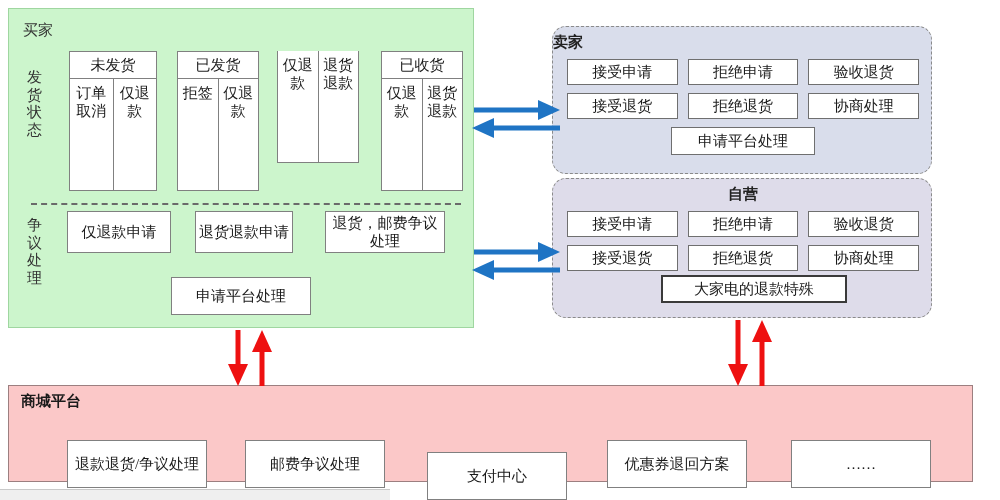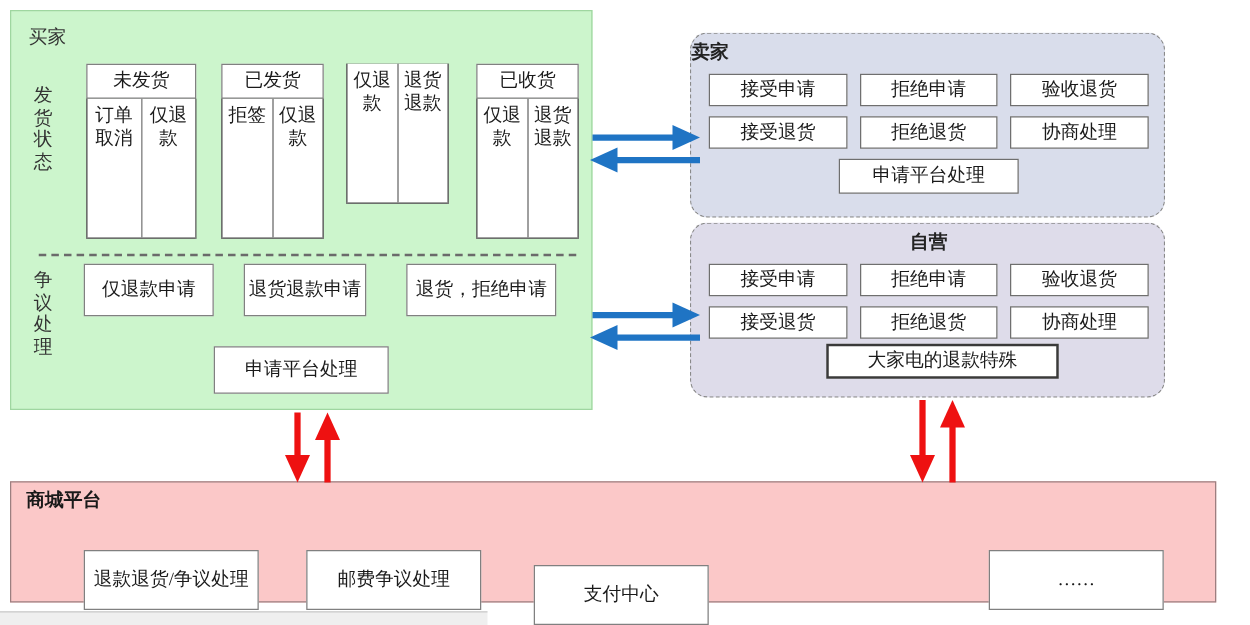--- a/index.html
+++ b/index.html
@@ -271,21 +271,21 @@
       <div class="status-body">
         <div class="status-cell">仅退款</div>
         <div class="status-cell">退货退款</div>
       </div>
     </div>
 
     <div class="dashed-divider"></div>
 
     <div class="op-box" style="left:58px; top:202px; width:104px; height:42px;">仅退款申请</div>
     <div class="op-box" style="left:186px; top:202px; width:98px; height:42px;">退货退款申请</div>
-    <div class="op-box" style="left:316px; top:202px; width:120px; height:42px;">退货，拒绝申请</div>
+    <div class="op-box" style="left:316px; top:202px; width:120px; height:42px;">退货，邮费争议处理</div>
     <div class="op-box" style="left:162px; top:268px; width:140px; height:38px;">申请平台处理</div>
   </div>
 
   <div class="panel" id="seller-panel">
     <div class="panel-title" id="seller-title">卖家</div>
 
     <div class="act-grid" style="top:32px;">
       <div class="act-box">接受申请</div>
       <div class="act-box">拒绝申请</div>
       <div class="act-box">验收退货</div>
@@ -311,20 +311,21 @@
 
     <div class="wide-box strong" style="left:108px; top:96px; width:186px;">大家电的退款特殊</div>
   </div>
 
   <div class="panel" id="mall-panel">
     <div class="panel-title" id="mall-title">商城平台</div>
 
     <div class="mall-box" style="left:58px; top:32px; width:140px; height:48px;">退款退货/争议处理</div>
     <div class="mall-box" style="left:236px; top:32px; width:140px; height:48px;">邮费争议处理</div>
     <div class="mall-box" style="left:418px; top:44px; width:140px; height:48px;">支付中心</div>
+    <div class="mall-box" style="left:598px; top:32px; width:140px; height:48px;">优惠券退回方案</div>
     <div class="mall-box" style="left:782px; top:32px; width:140px; height:48px;">……</div>
   </div>
 
   <div id="bottom-strip"></div>
 
   <svg class="arrows" viewBox="0 0 1000 500">
 
     <g>
       <line x1="474" y1="110" x2="540" y2="110" stroke="#1F74C4" stroke-width="5"></line>
       <polygon points="538,100 560,110 538,120" fill="#1F74C4"></polygon>

